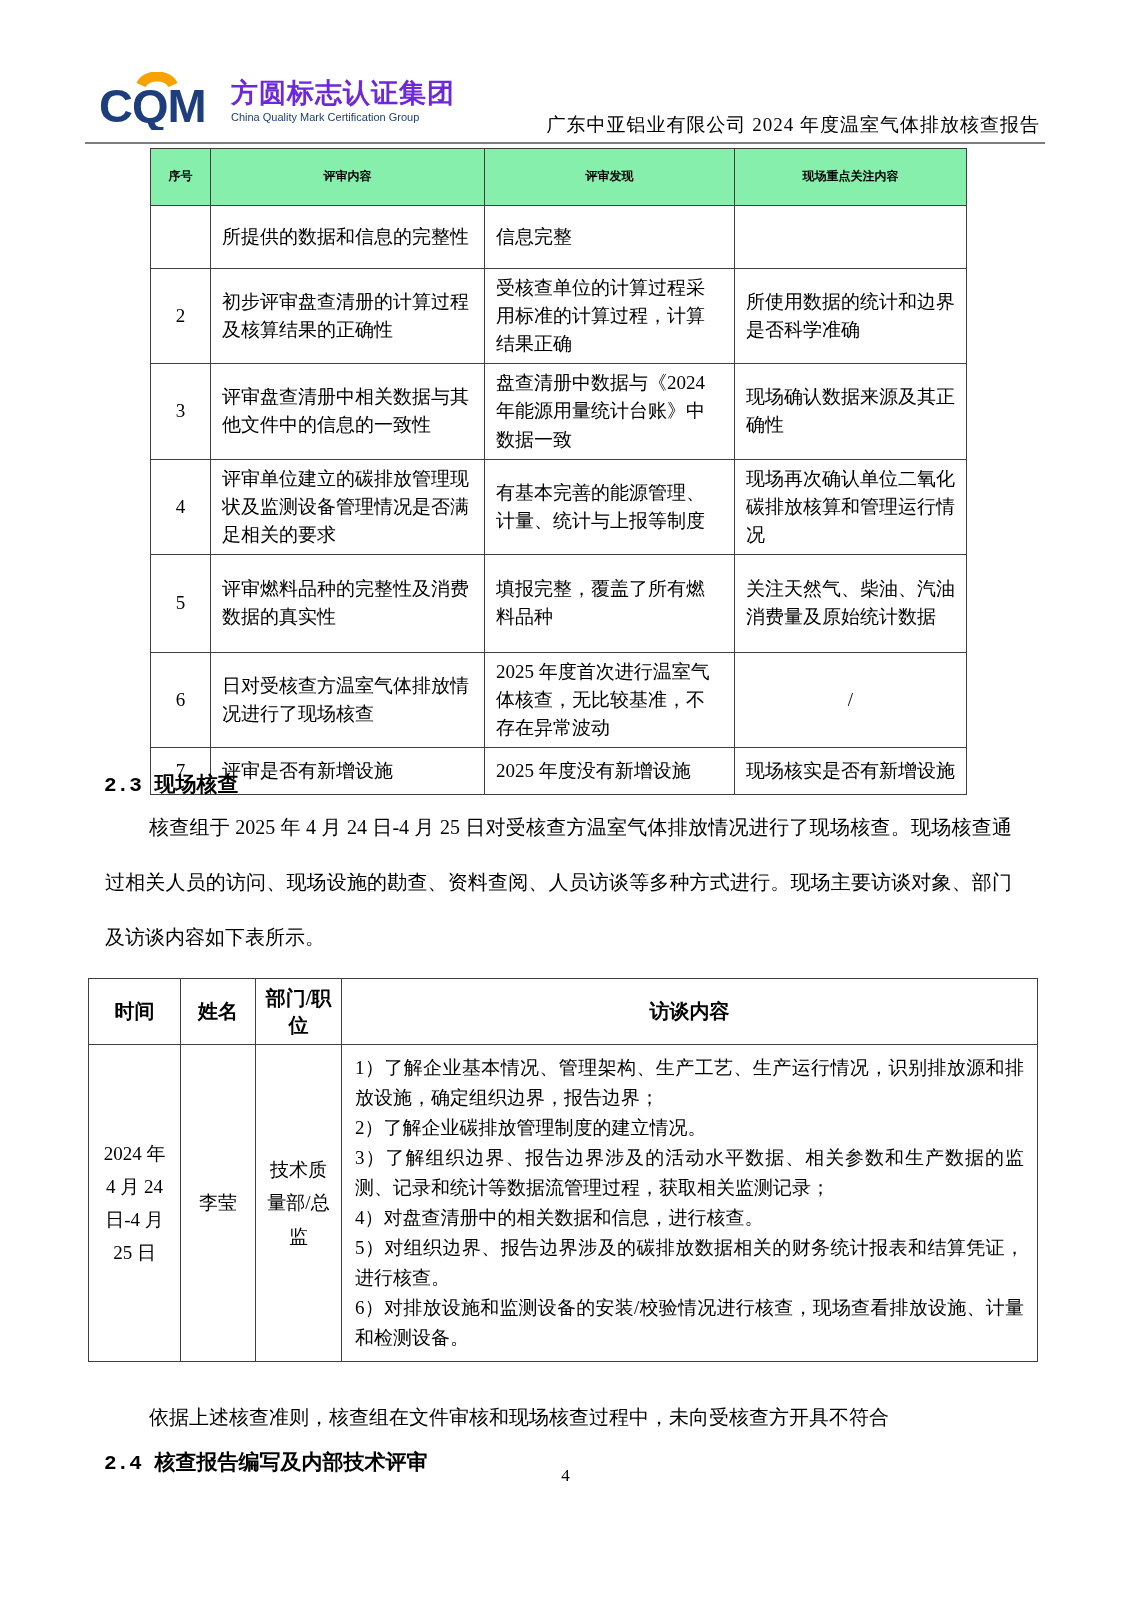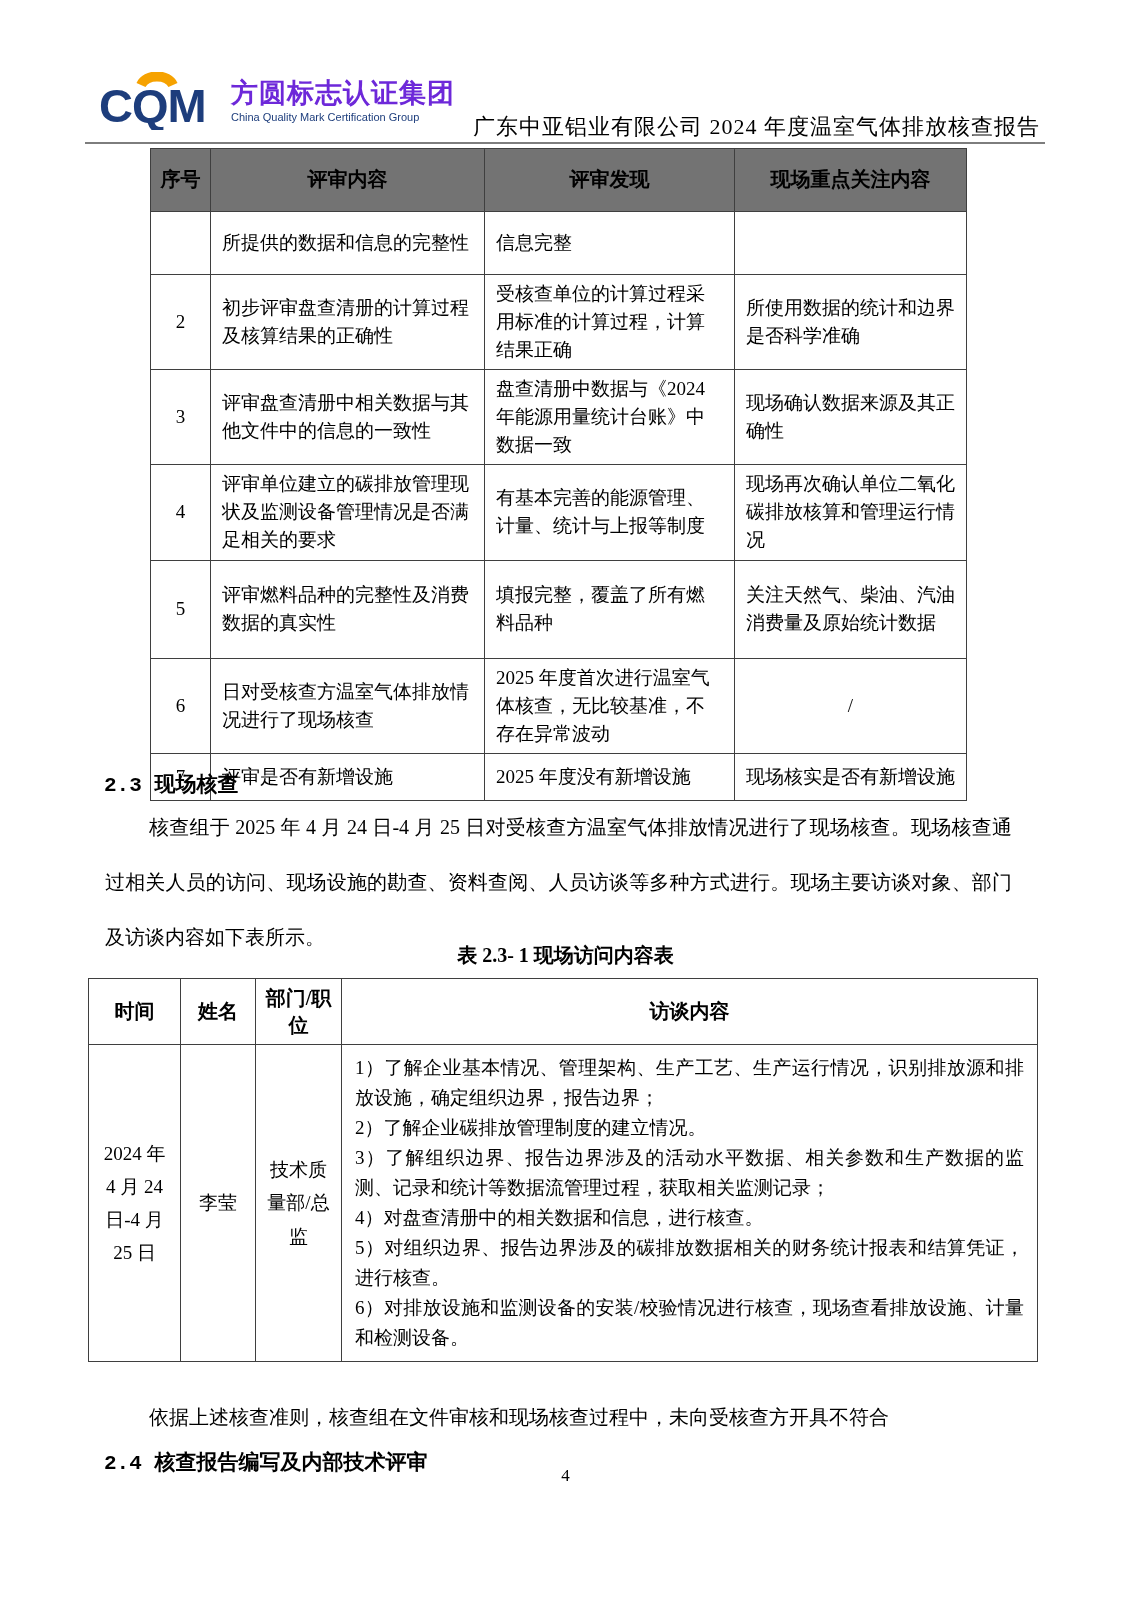--- a/index.html
+++ b/index.html
@@ -27,34 +27,34 @@
   .logo-cn {
     font-family: "Liberation Sans", "DejaVu Sans", sans-serif;
     font-weight: bold; font-size: 27px; color: #6d28d9; letter-spacing: 1px;
   }
   .logo-en {
     font-family: "Liberation Sans", "DejaVu Sans", sans-serif;
     font-size: 11px; color: #1d3d7c; margin-top: 3px;
   }
   .doc-title {
     position: absolute; left: 85px; width: 955px; top: 112px;
-    text-align: right; font-size: 22px; letter-spacing: 1px;
+    text-align: right; font-size: 19px; letter-spacing: 1px;
   }
 
   
   table { border-collapse: collapse; table-layout: fixed; }
   th, td { border: 1px solid #3f3f3f; vertical-align: middle; }
   th { font-weight: bold; text-align: center; }
 
   
   .review-table {
     position: absolute; left: 150px; top: 148px; width: 816px;
     font-size: 19px; line-height: 1.48;
   }
-  .review-table th { background: #737373; font-size: 20px; height: 57px; padding: 16px 6px; }
+  .review-table th { background: #86efac; font-size: 12px; height: 57px; padding: 16px 6px; }
   .review-table td { padding: 5px 11px; }
   .review-table td.col-no { text-align: center; padding: 5px 2px; }
   .review-table td.slash { text-align: center; }
   .review-table tbody tr:nth-child(1) { height: 63px; }
   .review-table tbody tr:nth-child(2) { height: 84px; }
   .review-table tbody tr:nth-child(3) { height: 95px; }
   .review-table tbody tr:nth-child(4) { height: 83px; }
   .review-table tbody tr:nth-child(5) { height: 98px; }
   .review-table tbody tr:nth-child(6) { height: 87px; }
   .review-table tbody tr:nth-child(7) { height: 47px; }
@@ -172,21 +172,20 @@
           <td class="col-no">7</td>
           <td class="col-content">评审是否有新增设施</td>
           <td class="col-finding">2025 年度没有新增设施</td>
           <td class="col-focus">现场核实是否有新增设施</td>
         </tr>
       </tbody>
   </table>
 
   <div class="section-heading heading-23">2.3 现场核查</div>
   <div class="body-paragraph para-23">核查组于 2025 年 4 月 24 日-4 月 25 日对受核查方温室气体排放情况进行了现场核查。现场核查通过相关人员的访问、现场设施的勘查、资料查阅、人员访谈等多种方式进行。现场主要访谈对象、部门及访谈内容如下表所示。</div>
-  <div class="table-caption">表 2.3- 1 现场访问内容表</div>
 
   <table class="visit-table">
     <colgroup>
         <col style="width:92px">
         <col style="width:75px">
         <col style="width:86px">
         <col style="width:696px">
       </colgroup>
     <thead>
       <tr>

